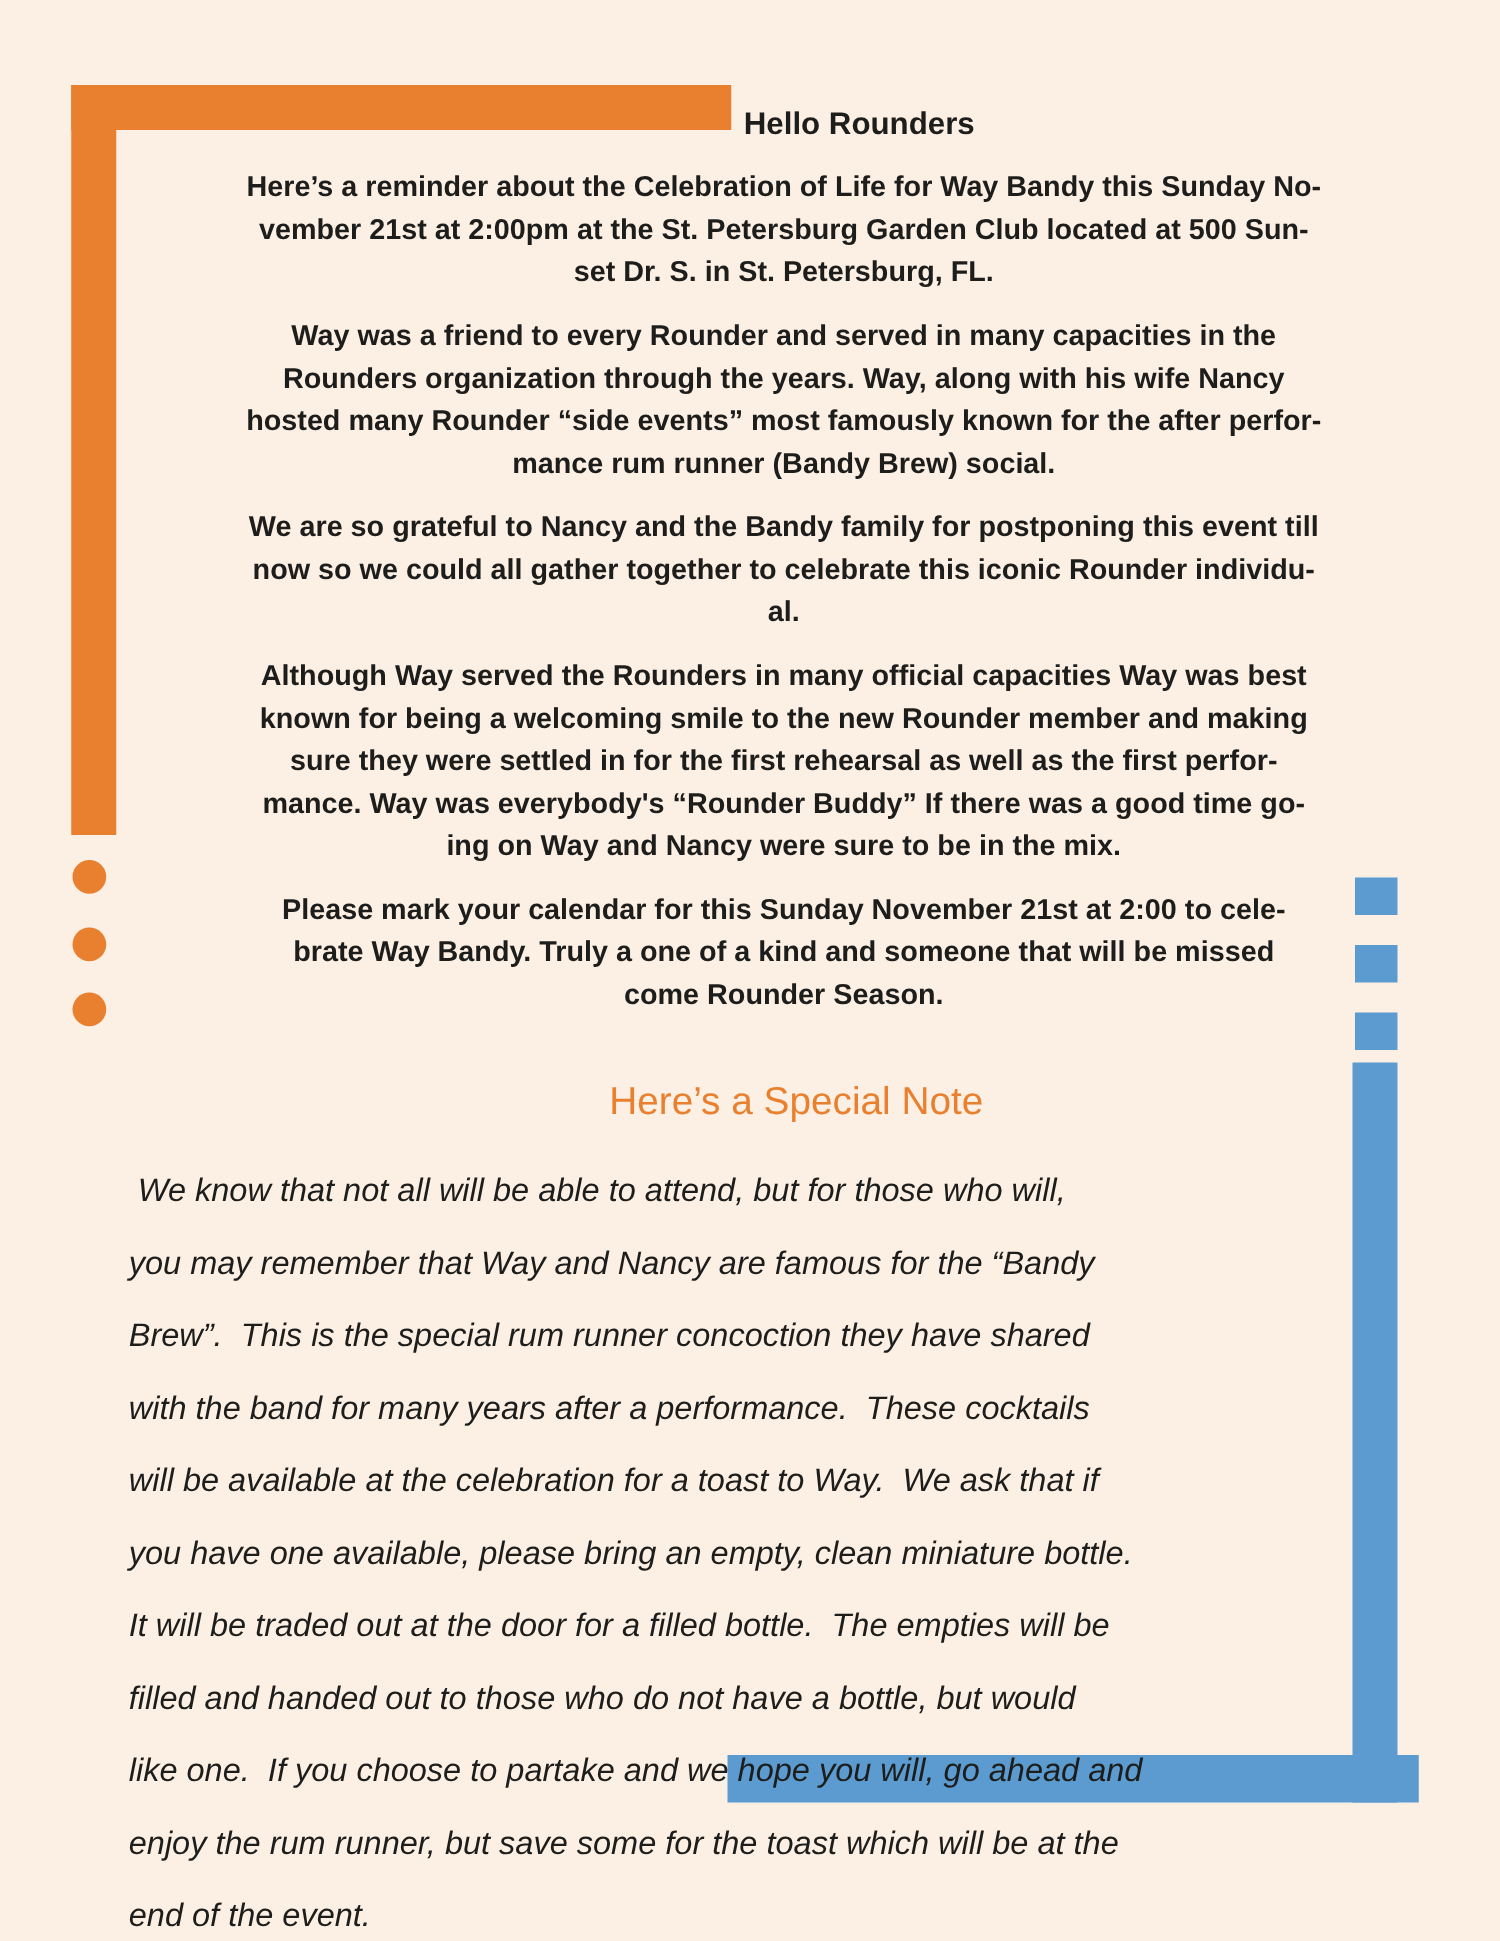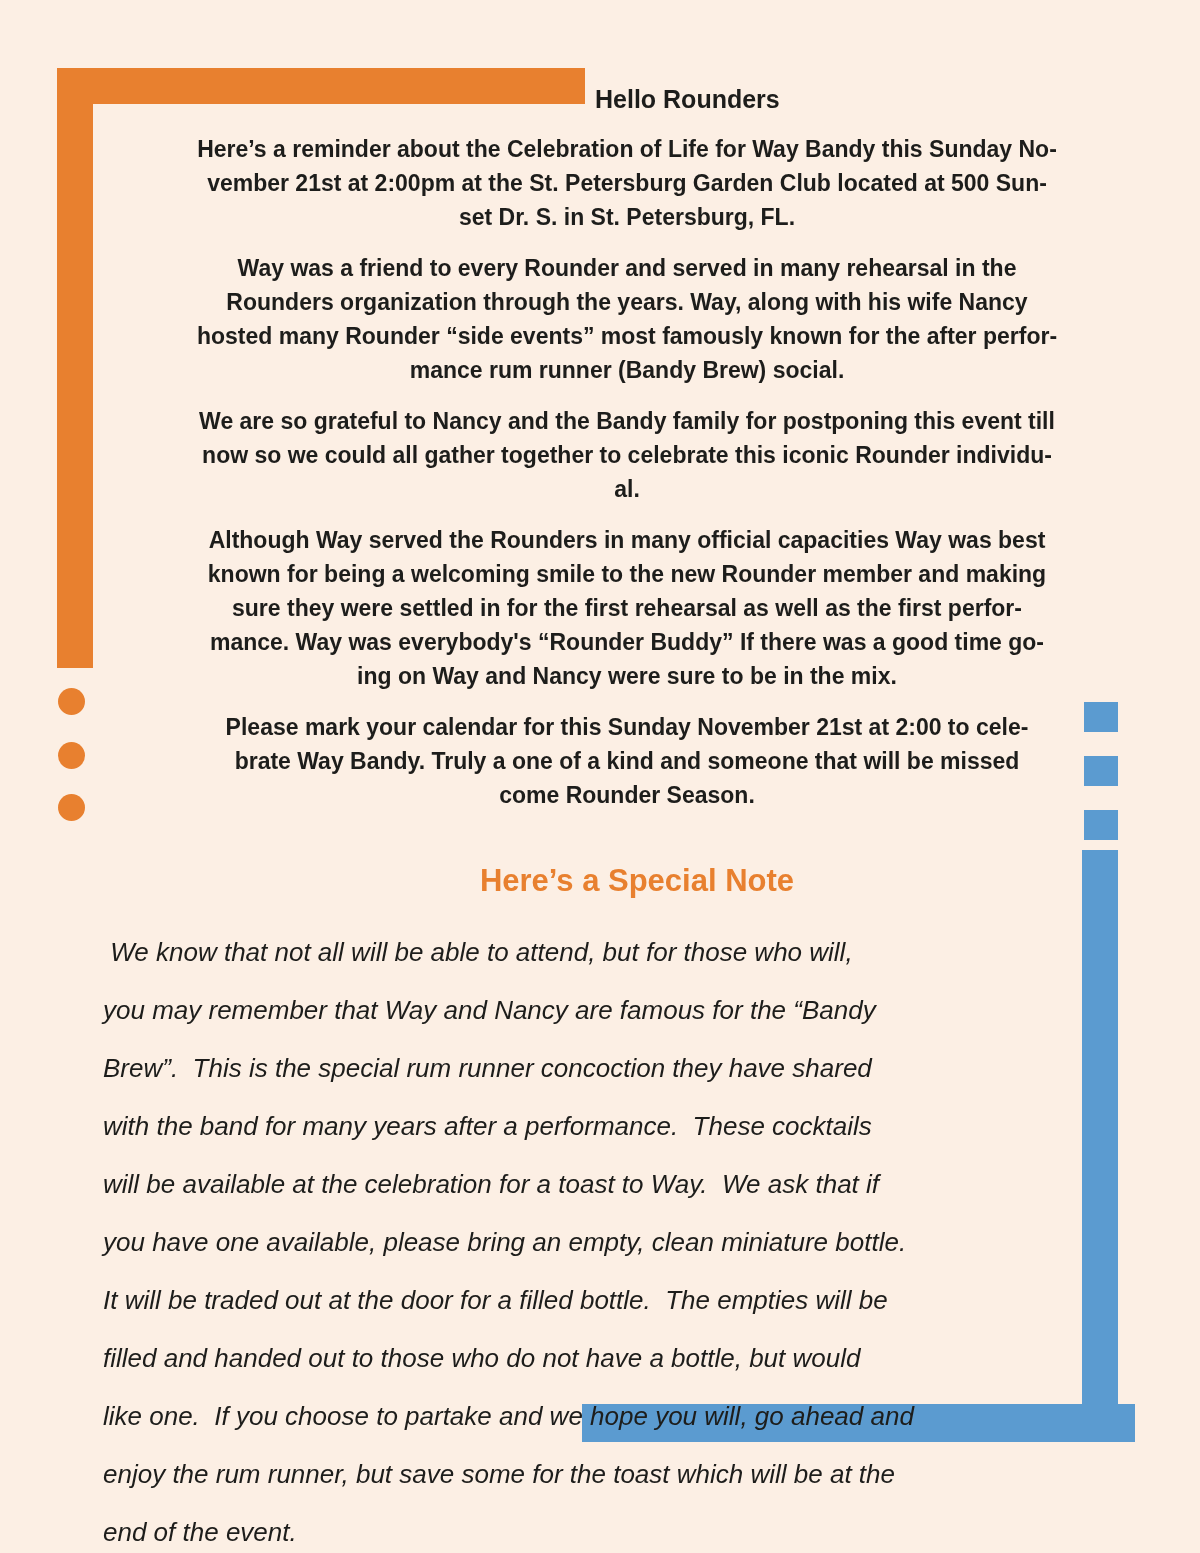--- a/index.html
+++ b/index.html
@@ -67,21 +67,21 @@
     margin-bottom: 15px;
   }
 
   .special-heading {
     position: absolute;
     left: 135px; top: 860px;
     width: 1000px;
     text-align: center;
     color: #e8802f;
     font-size: 31px;
-    font-weight: bold;
+    font-weight: normal;
   }
 
   .special-text {
     position: absolute;
     left: 100px; top: 920px;
     width: 1000px;
     font-size: 26px;
     font-style: italic;
     line-height: 58px;
     white-space: pre-wrap;
@@ -103,21 +103,21 @@
   <div class="blue-square sq-3"></div>
   <div class="bar blue-bg blue-right-bar"></div>
   <div class="bar blue-bg blue-bottom-bar"></div>
 
   <h1 class="page-title">Hello Rounders</h1>
 
   <div class="body-text">
     <p>Here’s a reminder about the Celebration of Life for Way Bandy this Sunday No-
 vember 21st at 2:00pm at the St. Petersburg Garden Club located at 500 Sun-
 set Dr. S. in St. Petersburg, FL.</p>
-    <p>Way was a friend to every Rounder and served in many rehearsal in the
+    <p>Way was a friend to every Rounder and served in many capacities in the
 Rounders organization through the years. Way, along with his wife Nancy
 hosted many Rounder “side events” most famously known for the after perfor-
 mance rum runner (Bandy Brew) social.</p>
     <p>We are so grateful to Nancy and the Bandy family for postponing this event till
 now so we could all gather together to celebrate this iconic Rounder individu-
 al.</p>
     <p>Although Way served the Rounders in many official capacities Way was best
 known for being a welcoming smile to the new Rounder member and making
 sure they were settled in for the first rehearsal as well as the first perfor-
 mance. Way was everybody's “Rounder Buddy” If there was a good time go-

